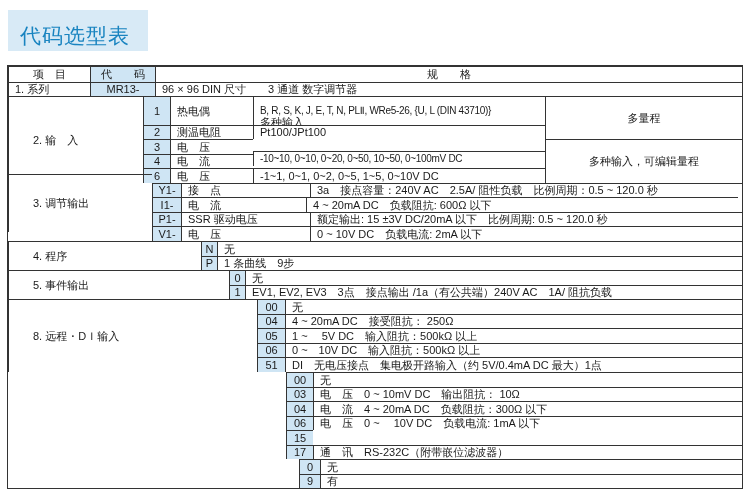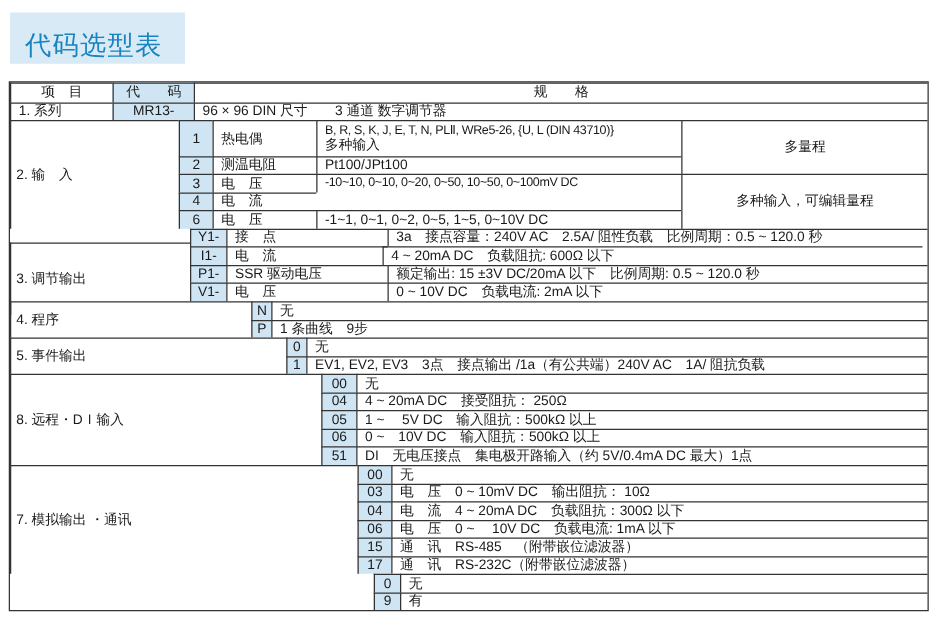--- a/index.html
+++ b/index.html
@@ -6,24 +6,24 @@
   .page{position:relative;width:750px;height:503px;background:#ffffff;overflow:hidden;
         font-family:Liberation Sans, sans-serif;color:#1a1a1a;}
   .title-block{position:absolute;left:8px;top:10px;width:140px;height:41px;background:#d8eaf6;
         display:flex;align-items:flex-end;}
   .title-text{font-size:21px;color:#1984c0;padding:0 0 1px 12px;white-space:nowrap;letter-spacing:1px;}
   .tbl{position:absolute;left:7px;top:65px;width:734px;height:422px;border:1px solid #333;background:#fff;}
   .cell{position:absolute;box-sizing:border-box;border-top:1px solid #333;border-left:1px solid #333;
         display:flex;align-items:center;font-size:11px;line-height:1.15;white-space:nowrap;overflow:hidden;}
   .ctr{justify-content:center;}
   .pl{padding-left:6px;}
-  .pl8{padding-left:4px;}
+  .pl8{padding-left:24px;}
   .blue{background:#cfe5f4;}
   .two-line{flex-direction:column;align-items:flex-start;justify-content:center;}
-  .small{font-size:10px;letter-spacing:-0.3px;}
+  .small{font-size:10px;letter-spacing:-0.3px;margin-top:12px;}
 </style>
 </head>
 <body>
 
 <div class="page">
 
   <div class="title-block">
     <div class="title-text">代码选型表</div>
   </div>
 
@@ -51,21 +51,21 @@
     <div class="cell pl two-line" style="left:245px;top:30px;width:292px;height:29px">
       <span class="small">B, R, S, K, J, E, T, N, PLⅡ, WRe5-26, {U, L (DIN 43710)}</span>
       <span>多种输入</span>
     </div>
     <div class="cell pl" style="left:245px;top:59px;width:292px;height:14px">Pt100/JPt100</div>
     <div class="cell pl small" style="left:245px;top:73px;width:292px;height:15px">-10~10, 0~10, 0~20, 0~50, 10~50, 0~100mV DC</div>
     <div class="cell pl" style="left:245px;top:102px;width:292px;height:15px">-1~1, 0~1, 0~2, 0~5, 1~5, 0~10V DC</div>
     <div class="cell ctr" style="left:537px;top:30px;width:197px;height:43px">多量程</div>
     <div class="cell ctr" style="left:537px;top:73px;width:197px;height:44px">多种输入，可编辑量程</div>
 
-    <div class="cell pl8" style="left:0;top:128px;width:144px;height:58px">3. 调节输出</div>
+    <div class="cell pl8" style="left:0;top:108px;width:144px;height:58px">3. 调节输出</div>
     <div class="cell ctr blue" style="left:144px;top:117px;width:29px;height:14px">Y1-</div>
     <div class="cell ctr blue" style="left:144px;top:131px;width:29px;height:15px">I1-</div>
     <div class="cell ctr blue" style="left:144px;top:146px;width:29px;height:14px">P1-</div>
     <div class="cell ctr blue" style="left:144px;top:160px;width:29px;height:15px">V1-</div>
     <div class="cell pl" style="left:173px;top:117px;width:129px;height:14px">接　点</div>
     <div class="cell pl" style="left:173px;top:131px;width:129px;height:15px">电　流</div>
     <div class="cell pl" style="left:173px;top:146px;width:129px;height:14px">SSR 驱动电压</div>
     <div class="cell pl" style="left:173px;top:160px;width:129px;height:15px">电　压</div>
     <div class="cell pl" style="left:302px;top:117px;width:432px;height:14px">3a　接点容量：240V AC　2.5A/ 阻性负载　比例周期：0.5 ~ 120.0 秒</div>
     <div class="cell pl" style="left:298px;top:131px;width:432px;height:15px">4 ~ 20mA DC　负载阻抗: 600Ω 以下</div>
@@ -89,32 +89,30 @@
     <div class="cell ctr blue" style="left:249px;top:248px;width:28px;height:14px">04</div>
     <div class="cell ctr blue" style="left:249px;top:262px;width:28px;height:15px">05</div>
     <div class="cell ctr blue" style="left:249px;top:277px;width:28px;height:14px">06</div>
     <div class="cell ctr blue" style="left:249px;top:291px;width:28px;height:15px">51</div>
     <div class="cell pl" style="left:277px;top:233px;width:457px;height:15px">无</div>
     <div class="cell pl" style="left:277px;top:248px;width:457px;height:14px">4 ~ 20mA DC　接受阻抗： 250Ω</div>
     <div class="cell pl" style="left:277px;top:262px;width:457px;height:15px">1 ~　 5V DC　输入阻抗：500kΩ 以上</div>
     <div class="cell pl" style="left:277px;top:277px;width:457px;height:14px">0 ~　10V DC　输入阻抗：500kΩ 以上</div>
     <div class="cell pl" style="left:277px;top:291px;width:457px;height:15px">DI　无电压接点　集电极开路输入（约 5V/0.4mA DC 最大）1点</div>
 
-    <div class="cell pl8" style="left:0;top:306px;width:278px;height:87px">7. 模拟输出 ・通讯</div>
     <div class="cell ctr blue" style="left:278px;top:306px;width:27px;height:15px">00</div>
     <div class="cell ctr blue" style="left:278px;top:321px;width:27px;height:14px">03</div>
     <div class="cell ctr blue" style="left:278px;top:335px;width:27px;height:15px">04</div>
     <div class="cell ctr blue" style="left:278px;top:350px;width:27px;height:14px">06</div>
     <div class="cell ctr blue" style="left:278px;top:364px;width:27px;height:15px">15</div>
     <div class="cell ctr blue" style="left:278px;top:379px;width:27px;height:14px">17</div>
     <div class="cell pl" style="left:305px;top:306px;width:429px;height:15px">无</div>
     <div class="cell pl" style="left:305px;top:321px;width:429px;height:14px">电　压　0 ~ 10mV DC　输出阻抗： 10Ω</div>
     <div class="cell pl" style="left:305px;top:335px;width:429px;height:15px">电　流　4 ~ 20mA DC　负载阻抗：300Ω 以下</div>
     <div class="cell pl" style="left:305px;top:350px;width:429px;height:14px">电　压　0 ~ 　10V DC　负载电流: 1mA 以下</div>
-    <div class="cell pl" style="left:305px;top:364px;width:429px;height:15px">通　讯　RS-485　（附带嵌位滤波器）</div>
     <div class="cell pl" style="left:305px;top:379px;width:429px;height:14px">通　讯　RS-232C（附带嵌位滤波器）</div>
 
     <div class="cell ctr blue" style="left:291px;top:393px;width:21px;height:15px">0</div>
     <div class="cell ctr blue" style="left:291px;top:408px;width:21px;height:14px">9</div>
     <div class="cell pl" style="left:312px;top:393px;width:422px;height:15px">无</div>
     <div class="cell pl" style="left:312px;top:408px;width:422px;height:14px">有</div>
 
   </div>
 </div>
 

